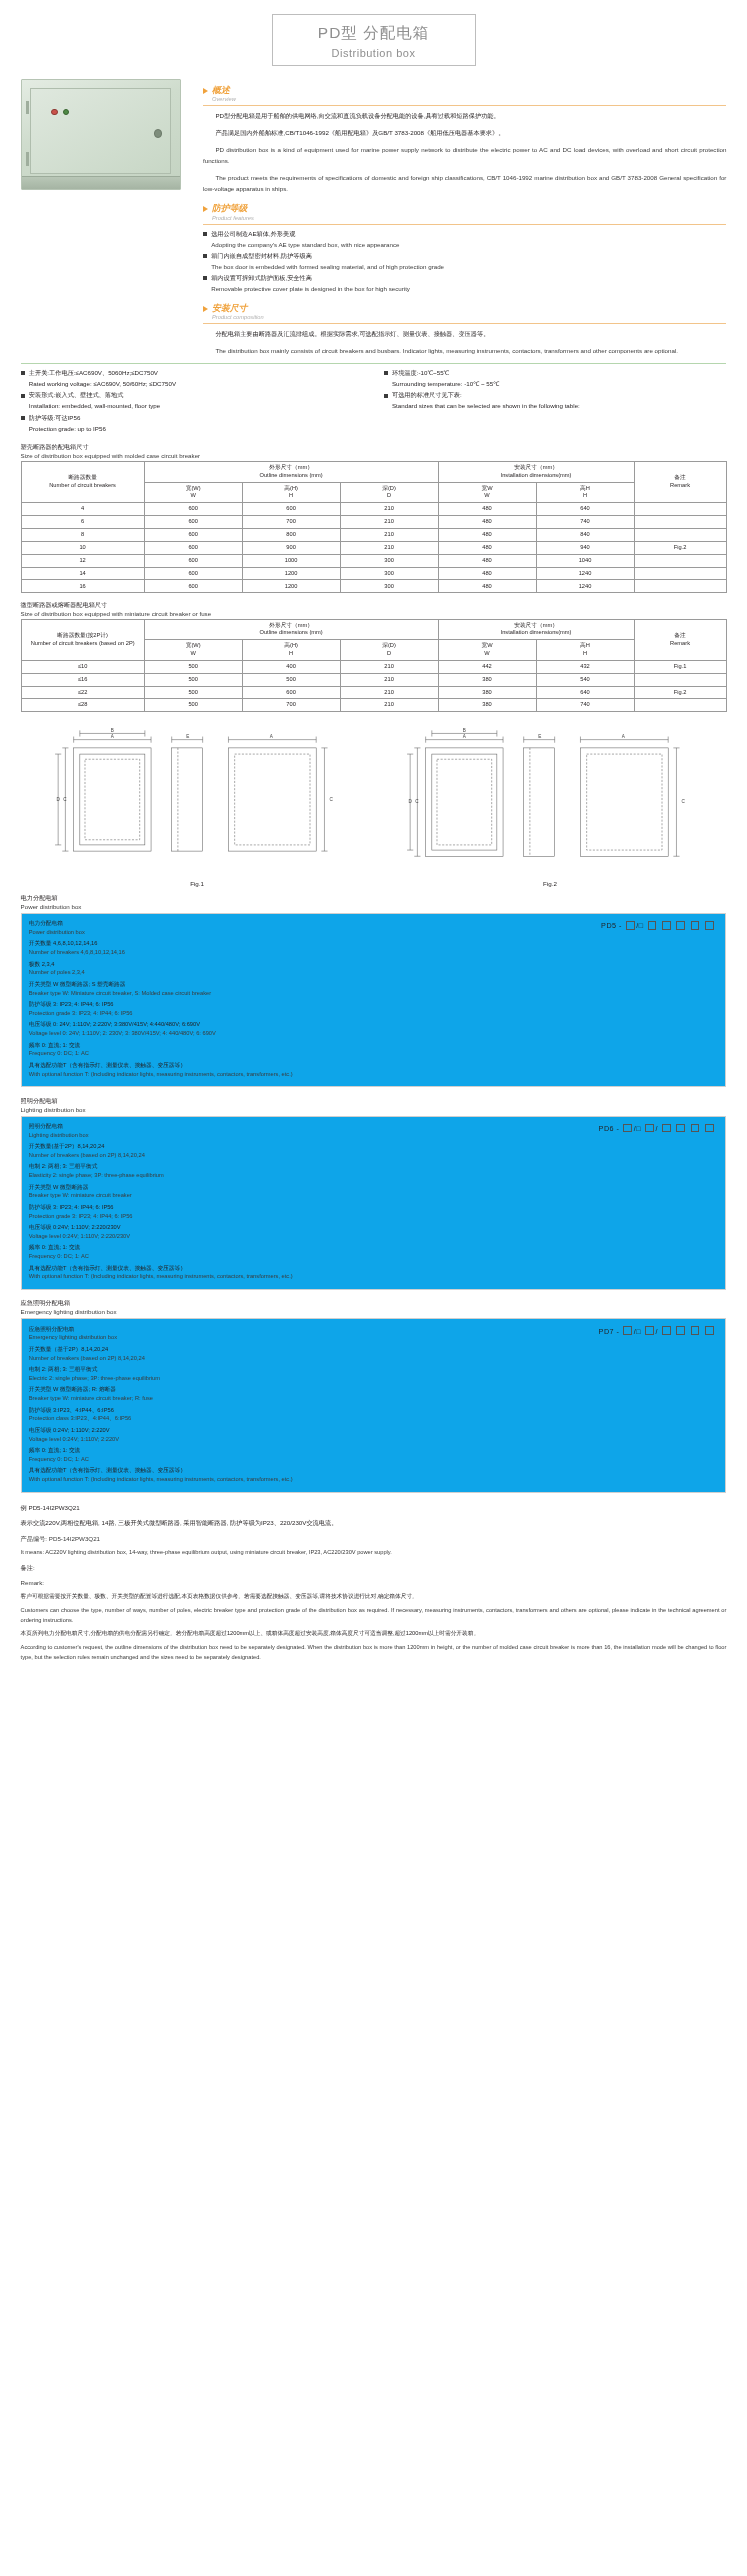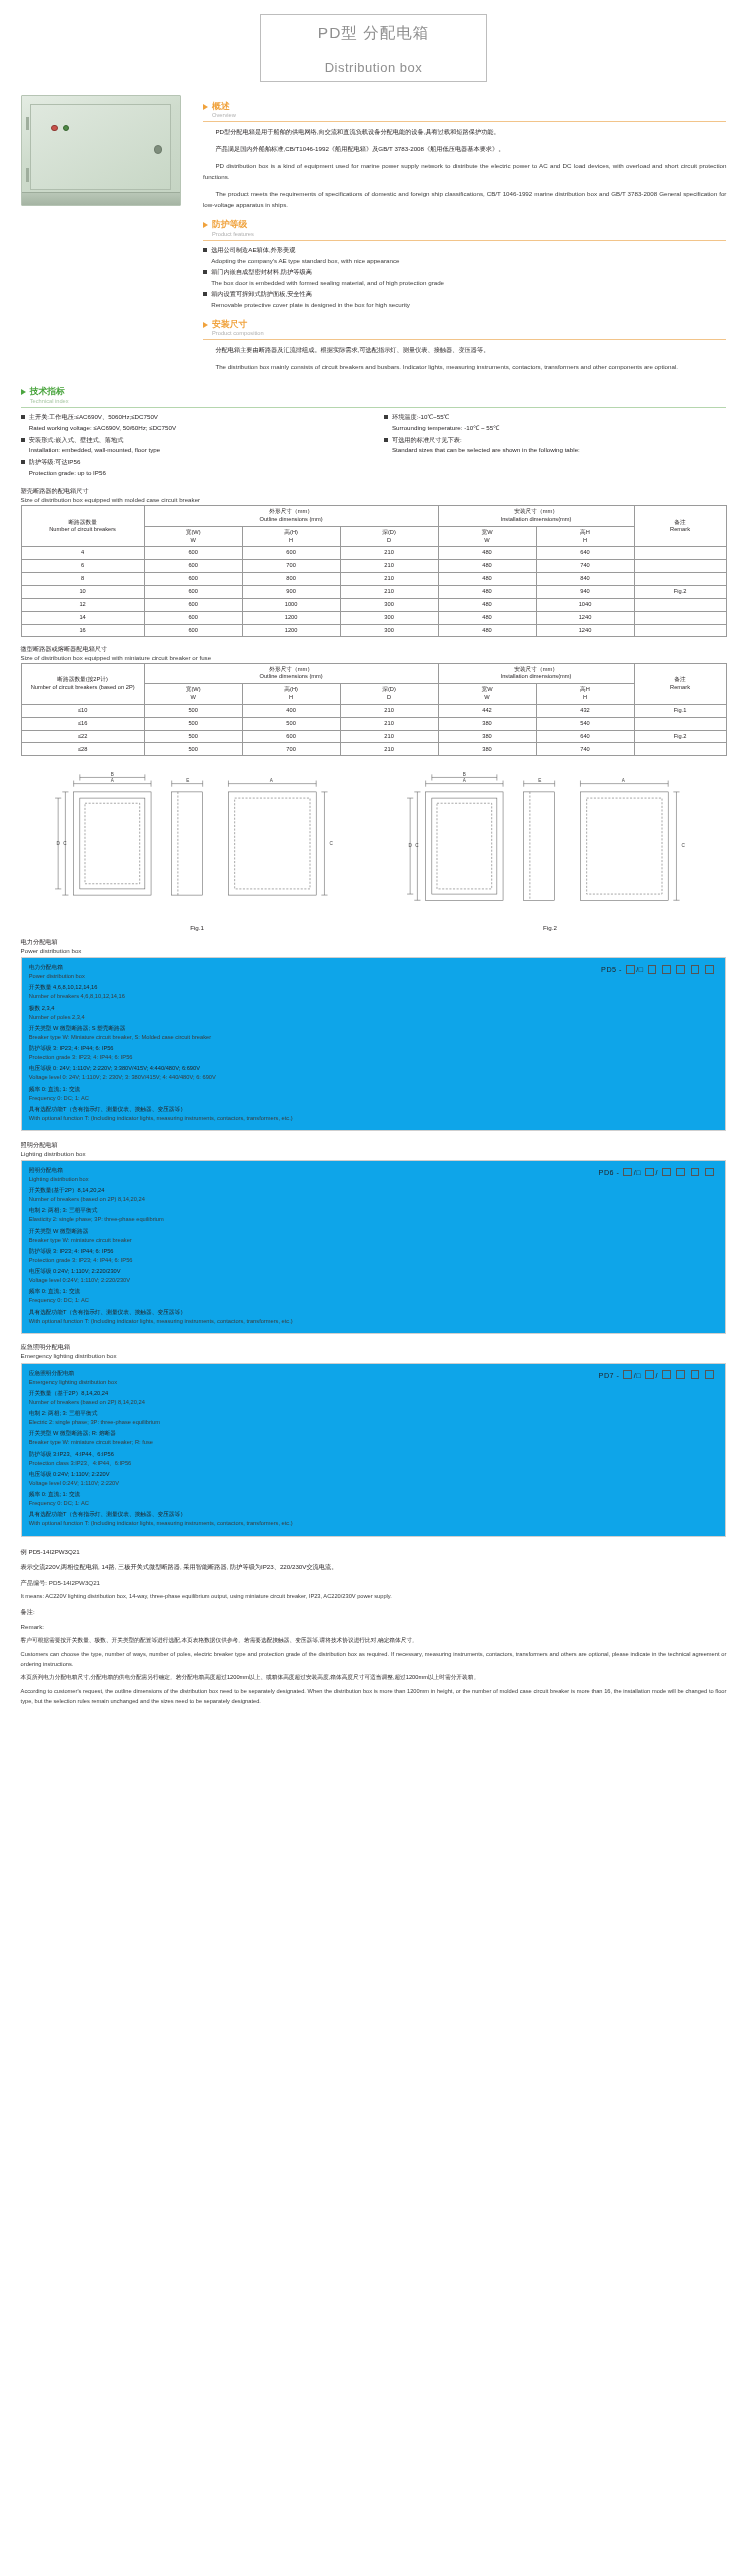--- a/index.html
+++ b/index.html
@@ -16,30 +16,30 @@
   .title-wrap { text-align:center; padding:14.4px 0 5.2px 0; }
   .title-cn {
     display:inline-block;
     color:#8f8f8f;
     font-size:15.5px;
     letter-spacing:1px;
     padding:2.1px 15.5px;
   }
   .title-en {
     color:#8f8f8f;
-    font-size:13px;
+    font-size:11px;
     letter-spacing:0.5px;
-    margin-top:14px;
+    margin-top:1px;
   }
   .title-box {
-    width:227px; margin:0 auto; border:0.5px solid #bdbdbd; padding:5.2px 0 6.2px 0;
+    width:204px; margin:0 auto; border:0.5px solid #bdbdbd; padding:5.2px 0 6.2px 0;
   }
 
   
-  .sec-head { display:flex; align-items:flex-start; margin:9.3px 0 3.1px 0; }
+  .sec-head { display:flex; align-items:flex-start; margin:9.3px 0 3.1px 0;font-style:italic; }
   .sec-arrow {
     width:0;height:0;border-top:3.6px solid transparent;border-bottom:3.6px solid transparent;
     border-left:5.2px solid #f0a23c; margin-right:4.1px; margin-top:2.1px;
   }
   .sec-arrow.green { border-left-color:#4ba53f; }
   .sec-title-cn { font-size:8.8px; color:#f0a23c; font-weight:bold; line-height:1.1; }
   .sec-title-en { font-size:5.7px; color:#b0b0b0; margin-top:1px; }
   .green .sec-title-cn, .sec-green .sec-title-cn { color:#4ba53f; }
   .sec-green .sec-title-en { color:#a9c7a4; }
 
@@ -220,27 +220,20 @@
         </div>
       </div>
       <div class="sec-underline"></div>
 
       <p class="para ind">分配电箱主要由断路器及汇流排组成。根据实际需求,可选配指示灯、测量仪表、接触器、变压器等。</p>
       <p class="para en ind">The distribution box mainly consists of circuit breakers and busbars. Indicator lights, measuring instruments, contactors, transformers and other components are optional.</p>
     </div>
   </div>
 
   <div style="padding:0 20.6px;">
-    <div class="sec-head sec-green">
-      <div class="sec-arrow green"></div>
-      <div>
-        <div class="sec-title-cn">技术指标</div>
-        <div class="sec-title-en">Technical index</div>
-      </div>
-    </div>
     <div class="sec-underline green"></div>
   </div>
 
   <div class="tech-cols">
     <div class="tech-col">
       <div class="t-row">
         <div class="t-sq"></div>
         <div>
           <div>主开关:工作电压:≤AC690V、5060Hz;≤DC750V</div>
           <div class="en">Rated working voltage: ≤AC690V, 50/60Hz; ≤DC750V</div>

